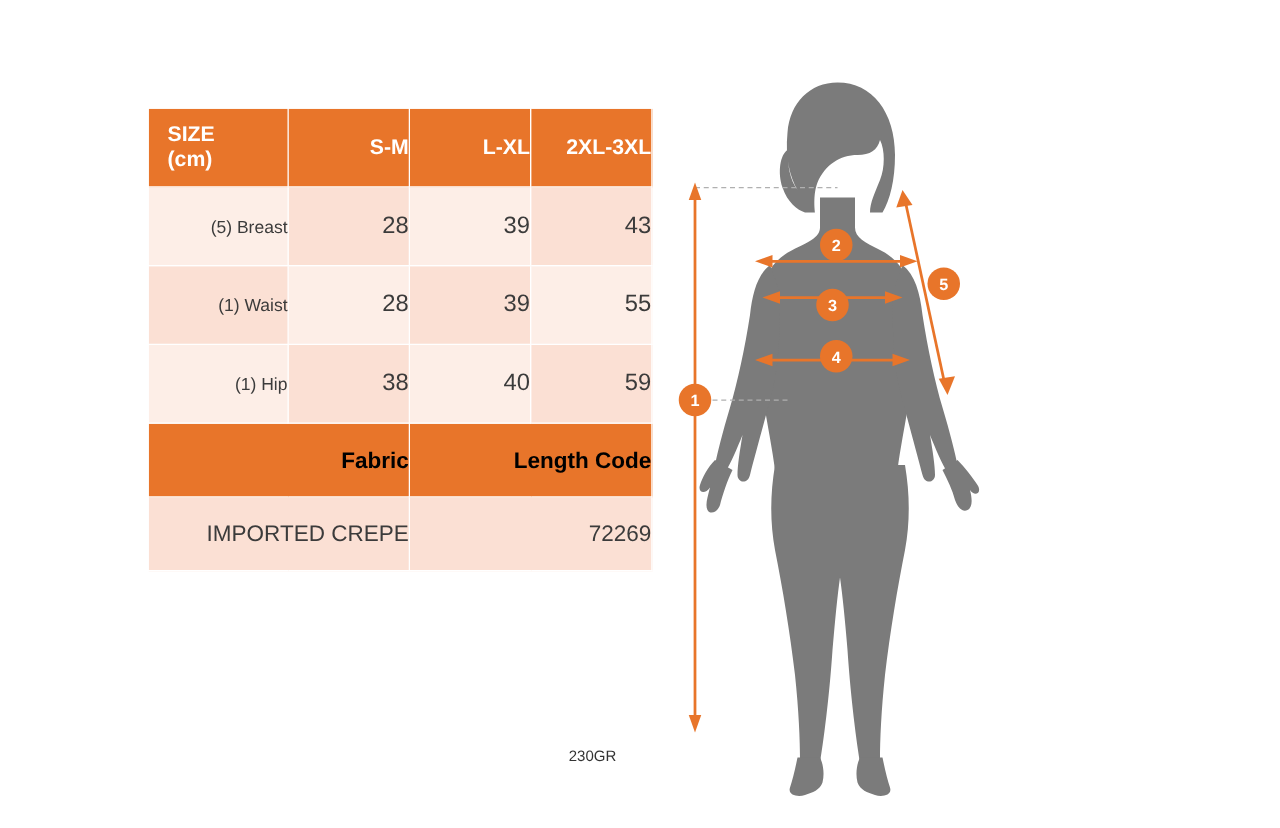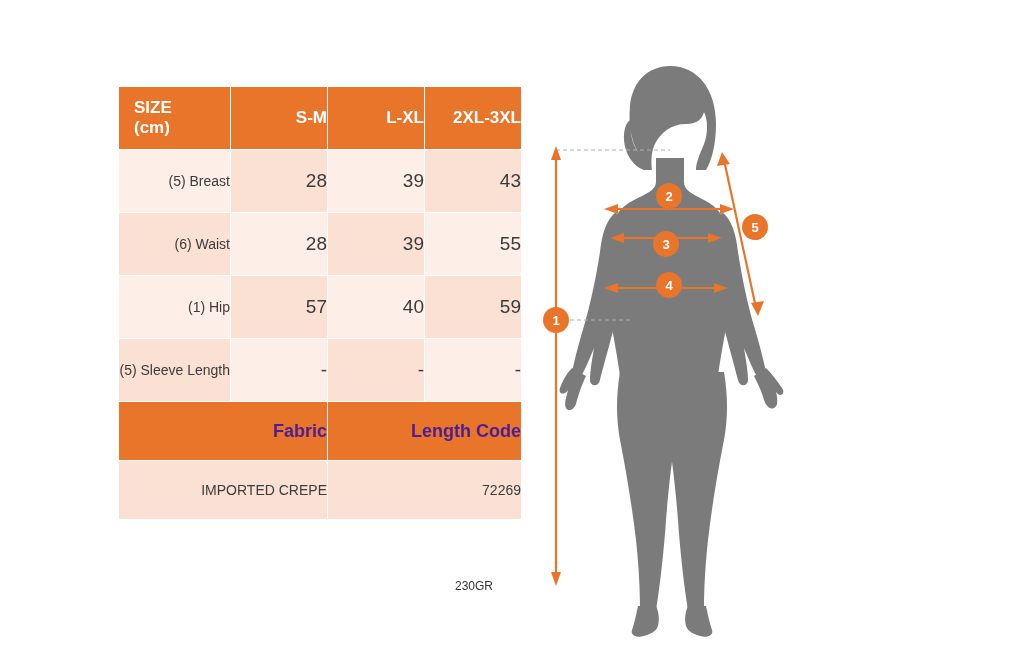--- a/index.html
+++ b/index.html
@@ -62,35 +62,35 @@
     height: 62px;
   }
   .val-cell.alt {
     background: #fbe0d4;
   }
   .row-label.alt {
     background: #fdeee7;
   }
   .sub-hdr {
     background: #e8752a;
-    color: #4c1d95;
+    color: #000000;
     font-size: 18px;
     font-weight: bold;
     height: 58px;
   }
   .sub-val {
     background: #fbe0d4;
     color: #3b3b3b;
-    font-size: 14px;
+    font-size: 18px;
     height: 58px;
   }
   .gram-note {
     position: absolute;
     left: 455px;
-    top: 579px;
+    top: 598px;
     font-size: 12px;
     color: #333333;
   }
   
   .figure-area {
     position: absolute;
     left: 520px;
     top: 20px;
     width: 320px;
     height: 620px;
@@ -130,39 +130,33 @@
 
 
     <tr>
       <td class="row-label alt">(5) Breast</td>
       <td class="val-cell alt">28</td>
       <td class="val-cell">39</td>
       <td class="val-cell alt">43</td>
     </tr>
 
     <tr>
-      <td class="row-label">(6) Waist</td>
+      <td class="row-label">(1) Waist</td>
       <td class="val-cell">28</td>
       <td class="val-cell alt">39</td>
       <td class="val-cell">55</td>
     </tr>
 
     <tr>
       <td class="row-label alt">(1) Hip</td>
-      <td class="val-cell alt">57</td>
+      <td class="val-cell alt">38</td>
       <td class="val-cell">40</td>
       <td class="val-cell alt">59</td>
     </tr>
 
-    <tr>
-      <td class="row-label">(5) Sleeve Length</td>
-      <td class="val-cell">-</td>
-      <td class="val-cell alt">-</td>
-      <td class="val-cell">-</td>
-    </tr>
 
     <tr>
       <td class="sub-hdr" colspan="2">Fabric</td>
       <td class="sub-hdr" colspan="2">Length Code</td>
     </tr>
     <tr>
       <td class="sub-val" colspan="2">IMPORTED CREPE</td>
       <td class="sub-val" colspan="2">72269</td>
     </tr>
   </tbody>

